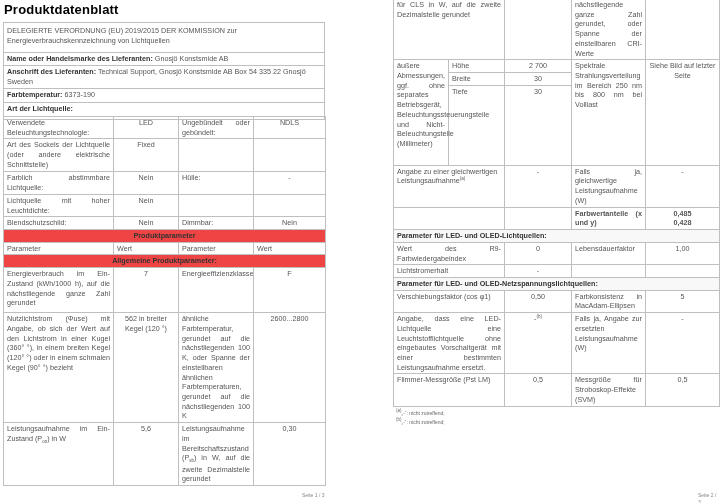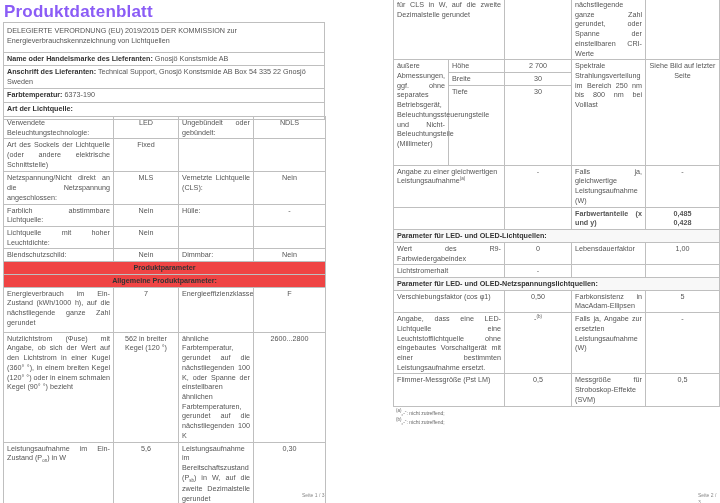--- a/index.html
+++ b/index.html
@@ -1,21 +1,21 @@
 <!DOCTYPE html>
 <html><head>
 <meta charset="utf-8">
 <style>
   * { box-sizing: border-box; margin: 0; padding: 0; }
   html, body { width: 720px; height: 503px; background: #ffffff; overflow: hidden; }
   body { font-family: "Liberation Sans", sans-serif; font-size: 7.2px; color: #555; line-height: 1.35; position: relative; }
   .page { position: absolute; top: 0; width: 360px; height: 503px; }
   #page1 { left: 0; }
   #page2 { left: 360px; }
-  .title { position: absolute; left: 4px; top: 1px; font-size: 17px; font-weight: bold; color: #8b5cf6; letter-spacing: 0.2px; }
+  .title { position: absolute; left: 4px; top: 1px; font-size: 13px; font-weight: bold; color: #000000; letter-spacing: 0.2px; }
   .box { position: absolute; left: 3px; width: 322px; border: 1px solid #bfbfbf; }
   .row { border-top: 1px solid #bfbfbf; padding: 1px 3px; }
   .row:first-child { border-top: none; }
   .bold { font-weight: bold; color: #333; }
   table { border-collapse: collapse; width: 100%; table-layout: fixed; }
   td { border: 1px solid #bfbfbf; padding: 1px 3px; vertical-align: top; color: #555; }
   td.c { text-align: center; }
   td.j { text-align: justify; }
   td.head { text-align: center; font-weight: bold; color: #333; background: #ef4444; }
   td.sect { font-weight: bold; color: #333; background: #f8f8f8; }
@@ -61,46 +61,46 @@
         <td class="c">LED</td>
         <td class="j">Ungebündelt oder gebündelt:</td>
         <td class="c">NDLS</td>
       </tr>
       <tr style="height:33px;">
         <td class="j">Art des Sockels der Lichtquelle (oder andere elektrische Schnittstelle)</td>
         <td class="c">Fixed</td>
         <td></td>
         <td class="c"></td>
       </tr>
-      <tr style="height:32px;">
-        <td class="j">Netzspannung/Nicht direkt an die Netzspannung angeschlossen:</td>
-        <td class="c">MLS</td>
-        <td class="j">Vernetzte Lichtquelle (CLS):</td>
-        <td class="c">Nein</td>
-      </tr>
       <tr style="height:21px;">
         <td class="j">Farblich abstimmbare Lichtquelle:</td>
         <td class="c">Nein</td>
         <td>Hülle:</td>
         <td class="c">-</td>
       </tr>
       <tr style="height:21px;">
         <td class="j">Lichtquelle mit hoher Leuchtdichte:</td>
         <td class="c">Nein</td>
         <td></td>
         <td class="c"></td>
       </tr>
       <tr style="height:12px;">
         <td>Blendschutzschild:</td>
         <td class="c">Nein</td>
         <td>Dimmbar:</td>
         <td class="c">Nein</td>
       </tr>
       <tr style="height:12px;">
         <td colspan="4" class="head">Produktparameter</td>
+      </tr>
+      <tr style="height:12px;">
+        <td>Parameter</td>
+        <td>Wert</td>
+        <td>Parameter</td>
+        <td>Wert</td>
       </tr>
       <tr style="height:12px;">
         <td colspan="4" class="head">Allgemeine Produktparameter:</td>
       </tr>
       <tr style="height:45px;">
         <td class="j">Energieverbrauch im Ein-Zustand (kWh/1000 h), auf die nächstliegende ganze Zahl gerundet</td>
         <td class="c">7</td>
         <td class="j">Energieeffizienzklasse</td>
         <td class="c">F</td>
       </tr>

